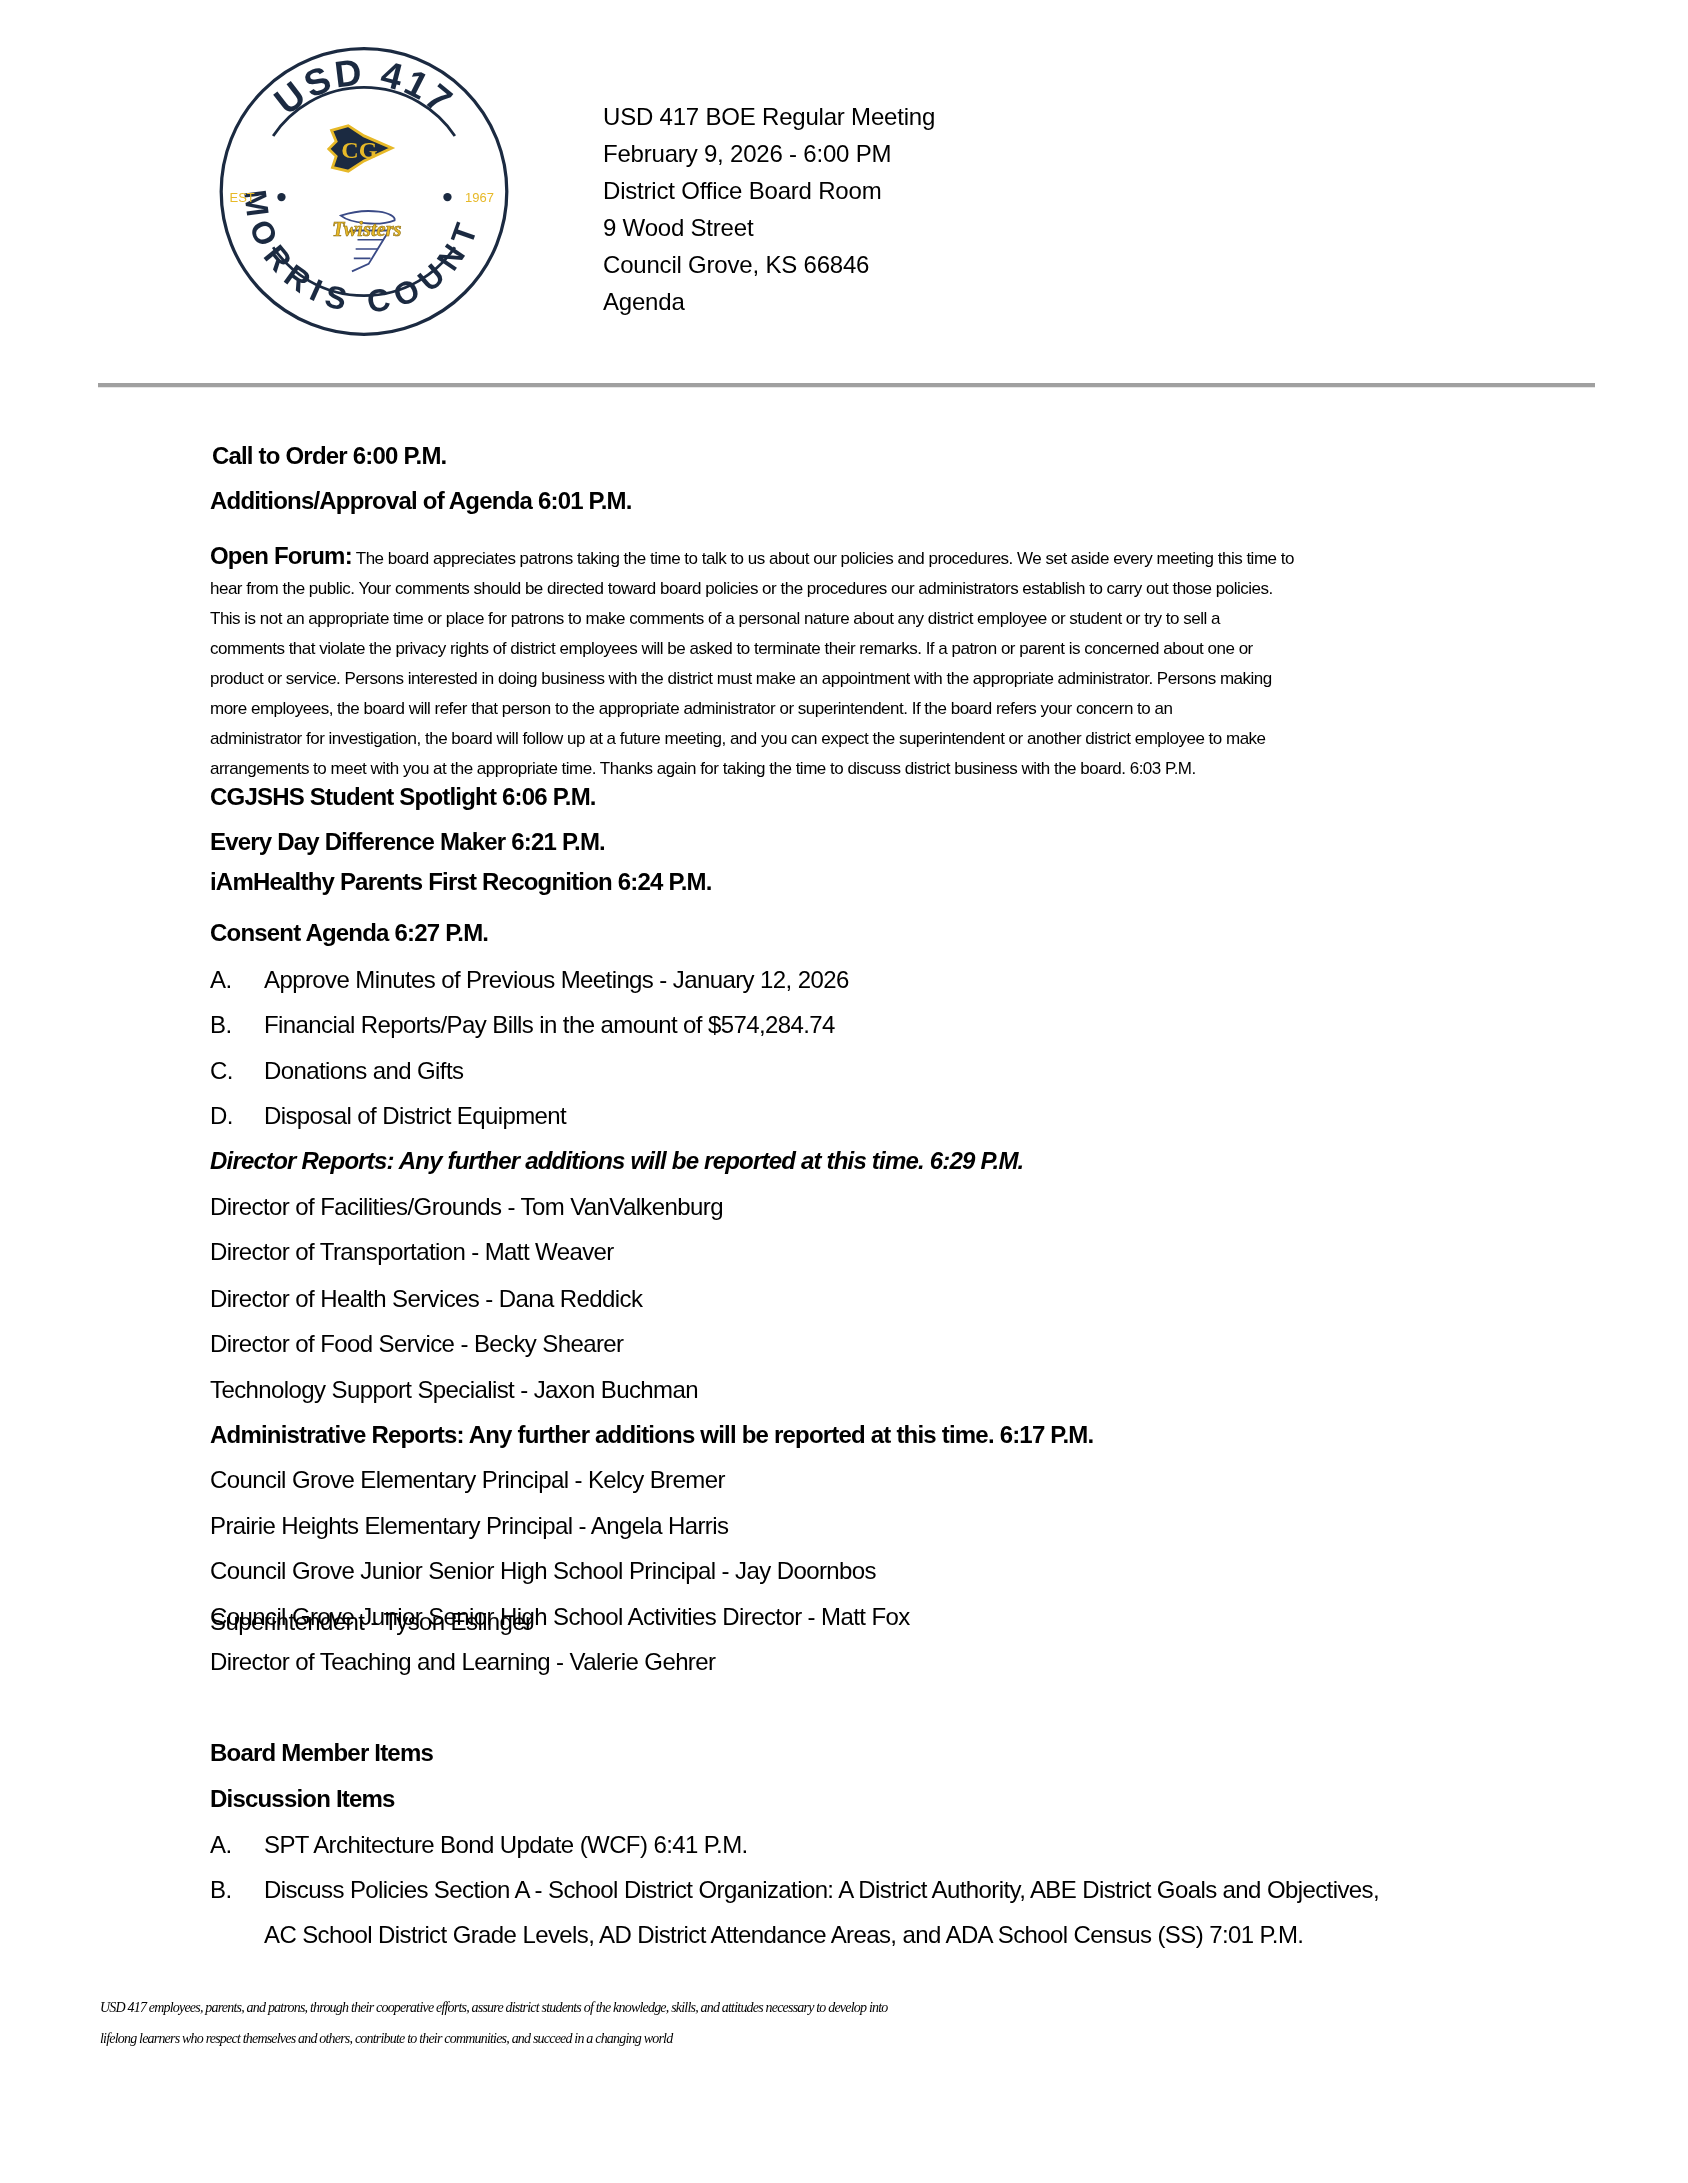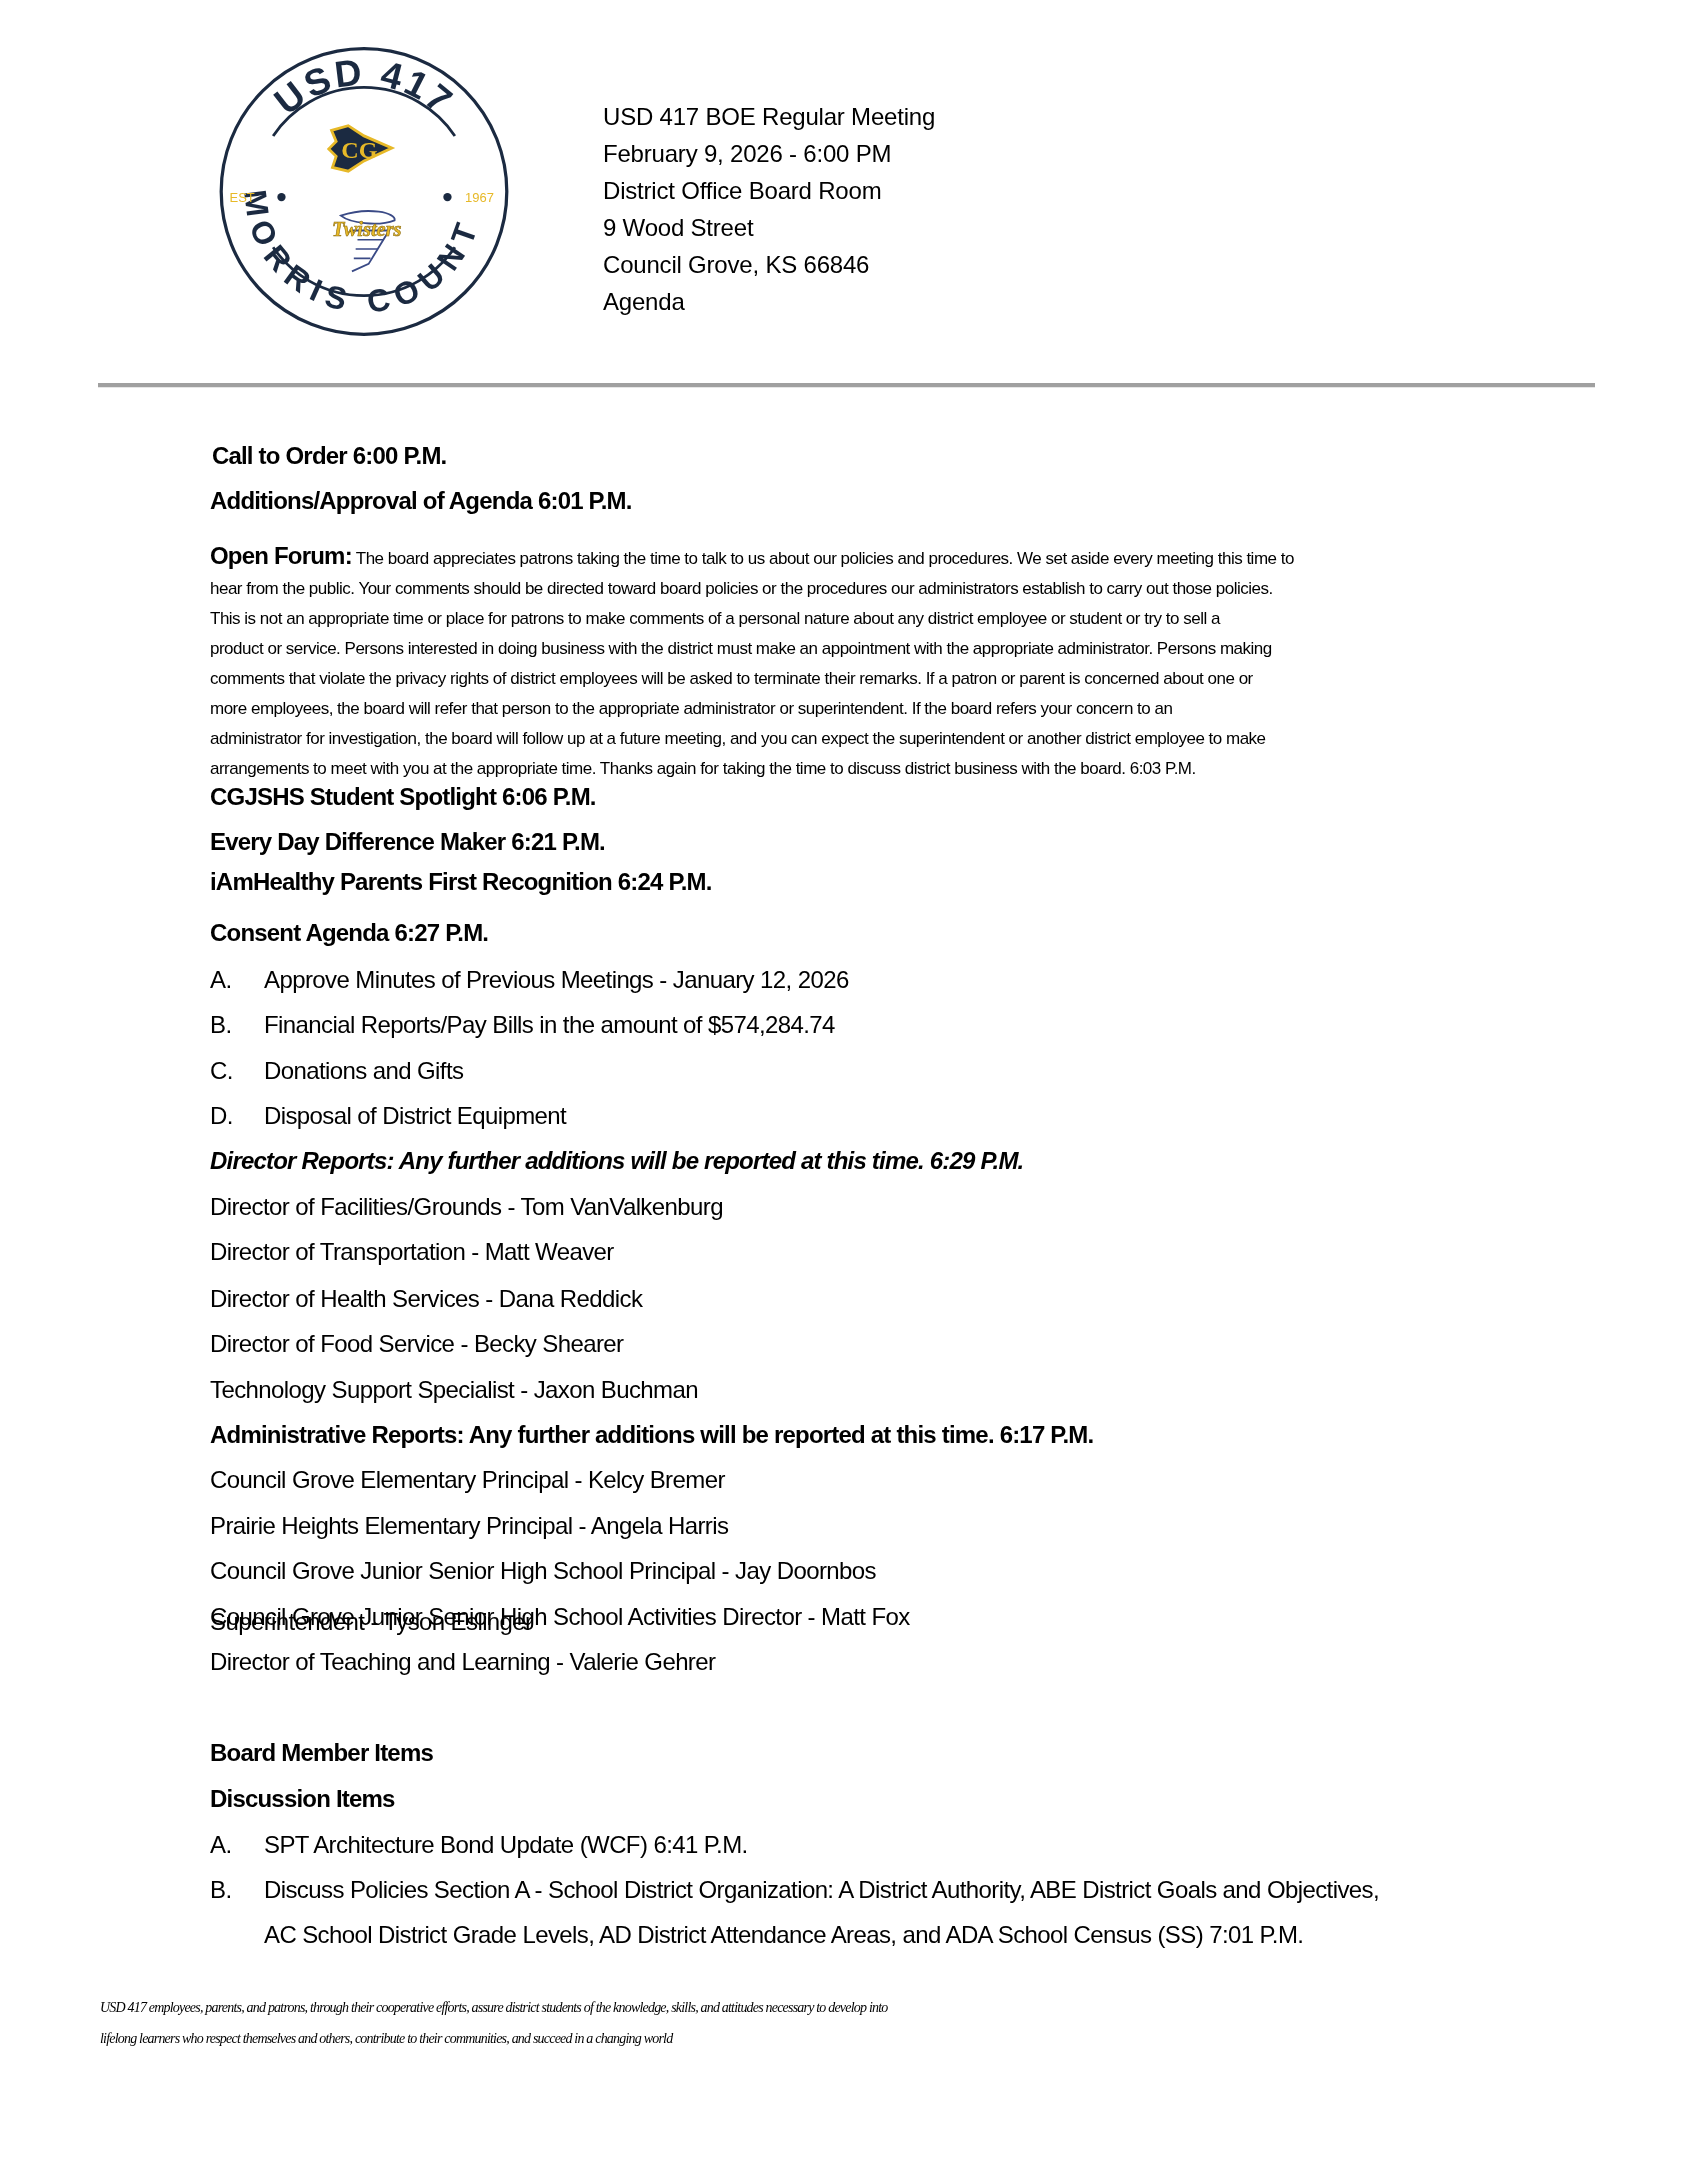--- a/index.html
+++ b/index.html
@@ -83,22 +83,22 @@
   <div class="rule"></div>
 
   <div class="content sans">
     <div class="line bold" style="top:442px; left:1.9px;">Call to Order 6:00 P.M.</div>
     <div class="line bold" style="top:487px;">Additions/Approval of Agenda 6:01 P.M.</div>
 
     <div class="forum">
       <div class="forum-line"><span class="label">Open Forum:</span><span> The board appreciates patrons taking the time to talk to us about our policies and procedures. We set aside every meeting this time to</span></div>
       <div class="forum-line">hear from the public. Your comments should be directed toward board policies or the procedures our administrators establish to carry out those policies.</div>
       <div class="forum-line">This is not an appropriate time or place for patrons to make comments of a personal nature about any district employee or student or try to sell a</div>
+      <div class="forum-line">comments that violate the privacy rights of district employees will be asked to terminate their remarks. If a patron or parent is concerned about one or</div>
       <div class="forum-line">product or service. Persons interested in doing business with the district must make an appointment with the appropriate administrator. Persons making</div>
-      <div class="forum-line">comments that violate the privacy rights of district employees will be asked to terminate their remarks. If a patron or parent is concerned about one or</div>
       <div class="forum-line">more employees, the board will refer that person to the appropriate administrator or superintendent. If the board refers your concern to an</div>
       <div class="forum-line">administrator for investigation, the board will follow up at a future meeting, and you can expect the superintendent or another district employee to make</div>
       <div class="forum-line">arrangements to meet with you at the appropriate time. Thanks again for taking the time to discuss district business with the board. 6:03 P.M.</div>
     </div>
 
     <div class="line bold" style="top:783px;">CGJSHS Student Spotlight 6:06 P.M.</div>
     <div class="line bold" style="top:828px;">Every Day Difference Maker 6:21 P.M.</div>
     <div class="line bold" style="top:868px;">iAmHealthy Parents First Recognition 6:24 P.M.</div>
     <div class="line bold" style="top:919px;">Consent Agenda 6:27 P.M.</div>
 

